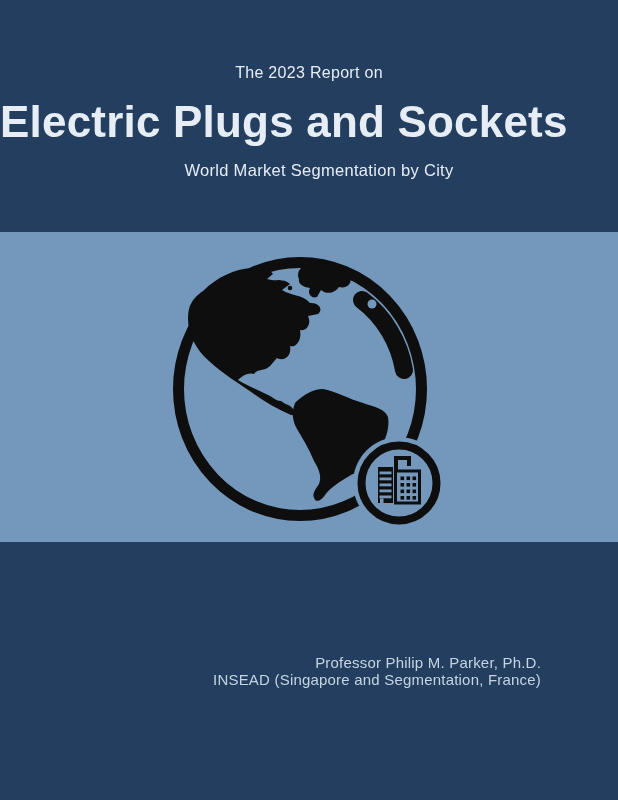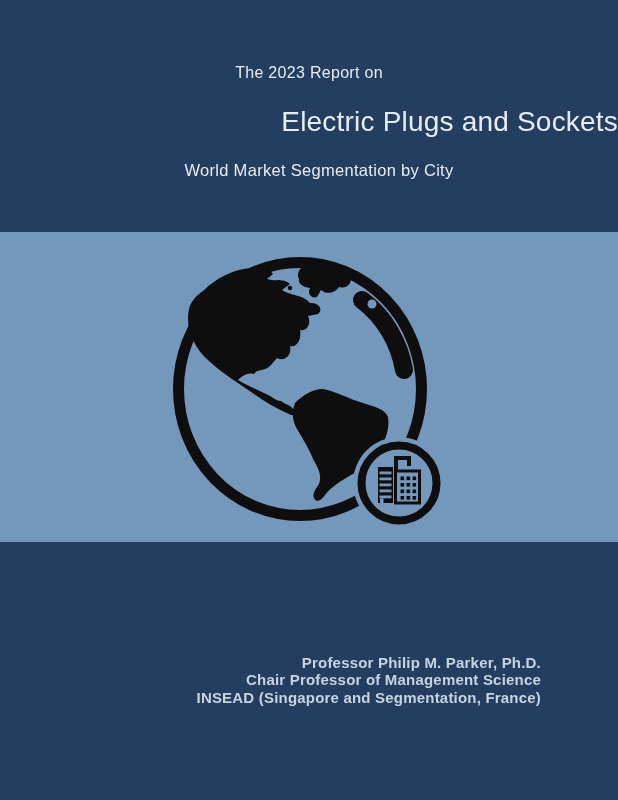--- a/index.html
+++ b/index.html
@@ -21,42 +21,42 @@
   
   .title-section{position:absolute;top:0;left:0;width:618px;height:252px;}
   .kicker{
     position:absolute;top:63px;left:0;width:100%;
     text-align:center;
     font-size:16px;line-height:20px;font-weight:400;
     color:var(--text-bright);letter-spacing:.3px;
   }
   .title{
     position:absolute;top:99px;left:0;width:100%;
-    text-align:right;
-    font-size:28px;line-height:46px;font-weight:400;
+    text-align:left;
+    font-size:44px;line-height:46px;font-weight:700;
     color:var(--text-bright);letter-spacing:.2px;
   }
   .subtitle{
     position:absolute;top:160px;left:0;width:100%;
     text-align:center;
     font-size:16.5px;line-height:20px;font-weight:400;
     color:var(--text-bright);letter-spacing:.3px;padding-left:20px;
   }
   
   .globe-band{
     position:absolute;top:232px;left:0;width:618px;height:310px;
     background:var(--band);
   }
   .globe-svg{position:absolute;left:173px;top:25px;width:276px;height:276px;display:block;}
   
   .credits{
     position:absolute;top:654px;right:77px;
     text-align:right;
     color:var(--text-dim);
-    font-size:15px;line-height:17.4px;font-weight:700;
+    font-size:15px;line-height:17.4px;font-weight:400;
     letter-spacing:.2px;
   }
 </style>
 </head>
 <body>
 
 <div class="page">
 
   <section class="title-section">
     <p class="kicker">The 2023 Report on</p>
@@ -113,17 +113,16 @@
           <rect x="227.5" y="239" width="3.6" height="3.6"></rect>
             <rect x="233.5" y="239" width="3.6" height="3.6"></rect>
             <rect x="239.5" y="239" width="3.6" height="3.6"></rect>
         </g>
       </g>
     </svg>
   </section>
 
   <footer class="credits">
     <p>Professor Philip M. Parker, Ph.D.</p>
-    <p>Chair Professor of Management Science</p>
     <p>INSEAD (Singapore and Segmentation, France)</p>
   </footer>
 
 </div>
 
 </body></html>

